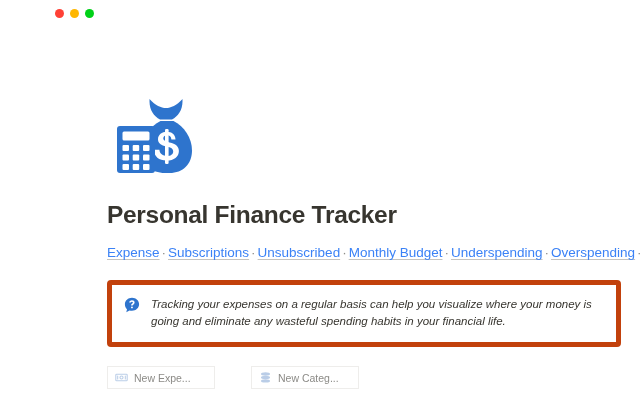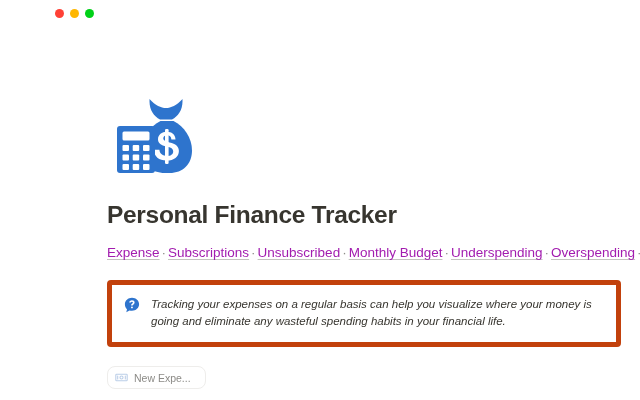--- a/index.html
+++ b/index.html
@@ -75,21 +75,21 @@
 
   
   .tag-list {
     margin-top: 14px;
     font-size: 13.5px;
     line-height: 20px;
     color: #5f5e5b;
     max-width: 490px;
   }
   .tag-link {
-    color: #a21caf;
+    color: #3b82f6;
     text-decoration: underline;
     text-decoration-color: #c4c3c0;
     text-underline-offset: 2px;
     cursor: pointer;
     white-space: nowrap;
   }
   .tag-sep {
     color: #8d8c88;
     padding: 0 2px;
   }
@@ -122,24 +122,24 @@
 
   
   .button-row {
     margin-top: 19px;
     display: flex;
     align-items: center;
     gap: 36px;
   }
   .action-btn {
     box-sizing: border-box;
-    width: 99px;
+    width: 108px;
     height: 23px;
     border: 1px solid #eeedeb;
-    border-radius: 8px;
+    border-radius: 0;
     background: #ffffff;
     display: flex;
     align-items: center;
     gap: 6px;
     padding: 0 7px;
     cursor: pointer;
     overflow: hidden;
   }
   .btn-icon {
     flex: 0 0 auto;
@@ -218,18 +218,26 @@
         <div class="action-btn">
           <svg class="btn-icon" viewBox="0 0 16 16">
             <rect x="1" y="4" width="14" height="8" rx="1" fill="none" stroke="#b7cbe6" stroke-width="1.3"></rect>
             <circle cx="8" cy="8" r="1.9" fill="none" stroke="#b7cbe6" stroke-width="1.3"></circle>
             <path d="M3.3 6.2 L3.3 9.8 M12.7 6.2 L12.7 9.8" stroke="#b7cbe6" stroke-width="1.3" stroke-linecap="round"></path>
           </svg>
           <span class="btn-label">New Expe...</span>
         </div>
 
 
+        <div class="action-btn">
+          <svg class="btn-icon" viewBox="0 0 16 16">
+            <ellipse cx="8" cy="3.6" rx="5.6" ry="2.1" fill="#b7cbe6"></ellipse>
+            <ellipse cx="8" cy="7.9" rx="5.6" ry="2.1" fill="#b7cbe6"></ellipse>
+            <ellipse cx="8" cy="12.2" rx="5.6" ry="2.1" fill="#b7cbe6"></ellipse>
+          </svg>
+          <span class="btn-label">New Categ...</span>
+        </div>
 
       </div>
 
     </div>
   </div>
 </div>
 
 </body></html>

